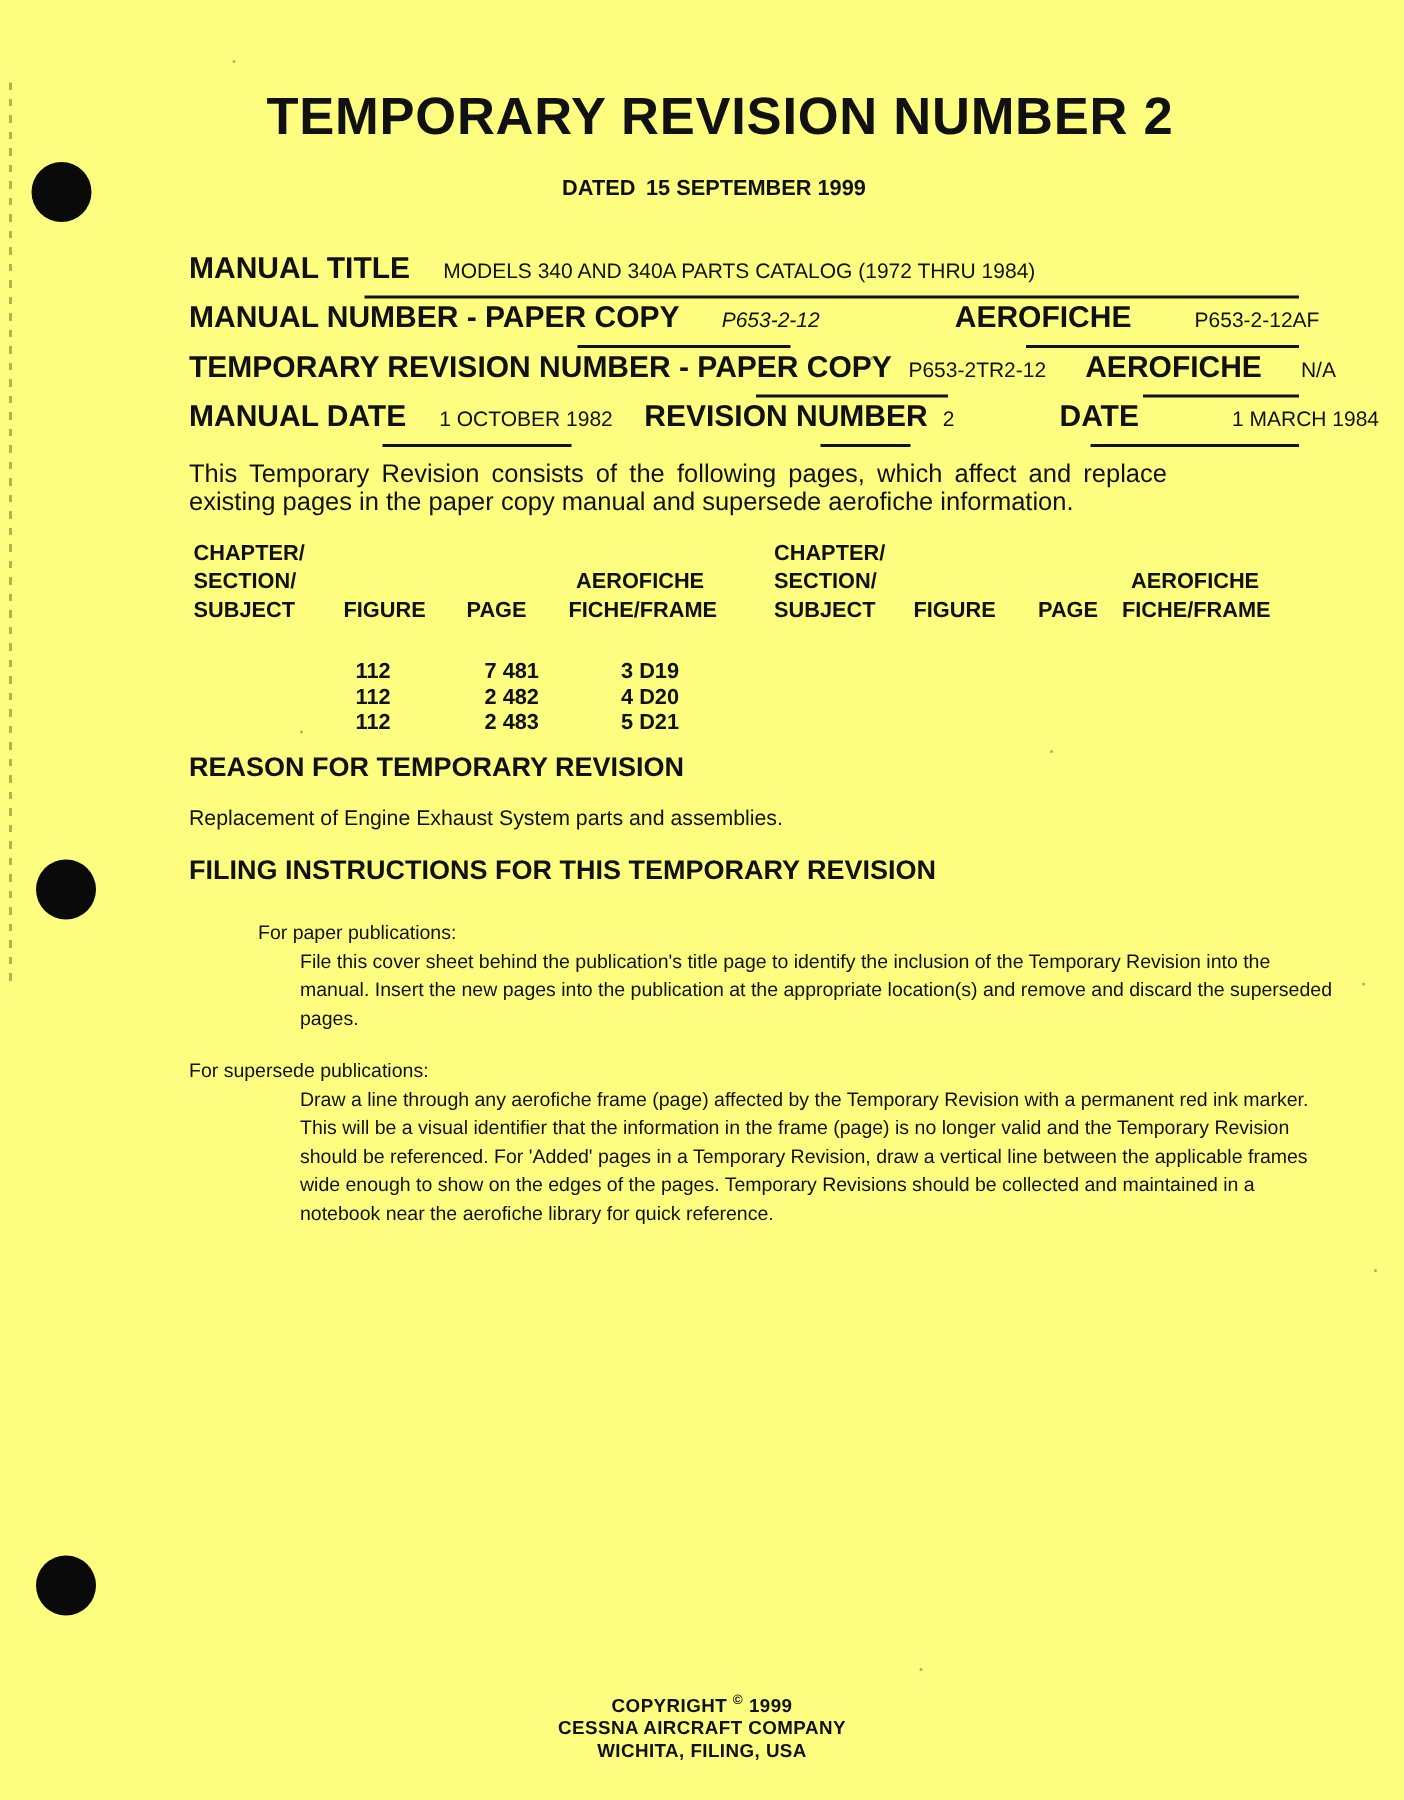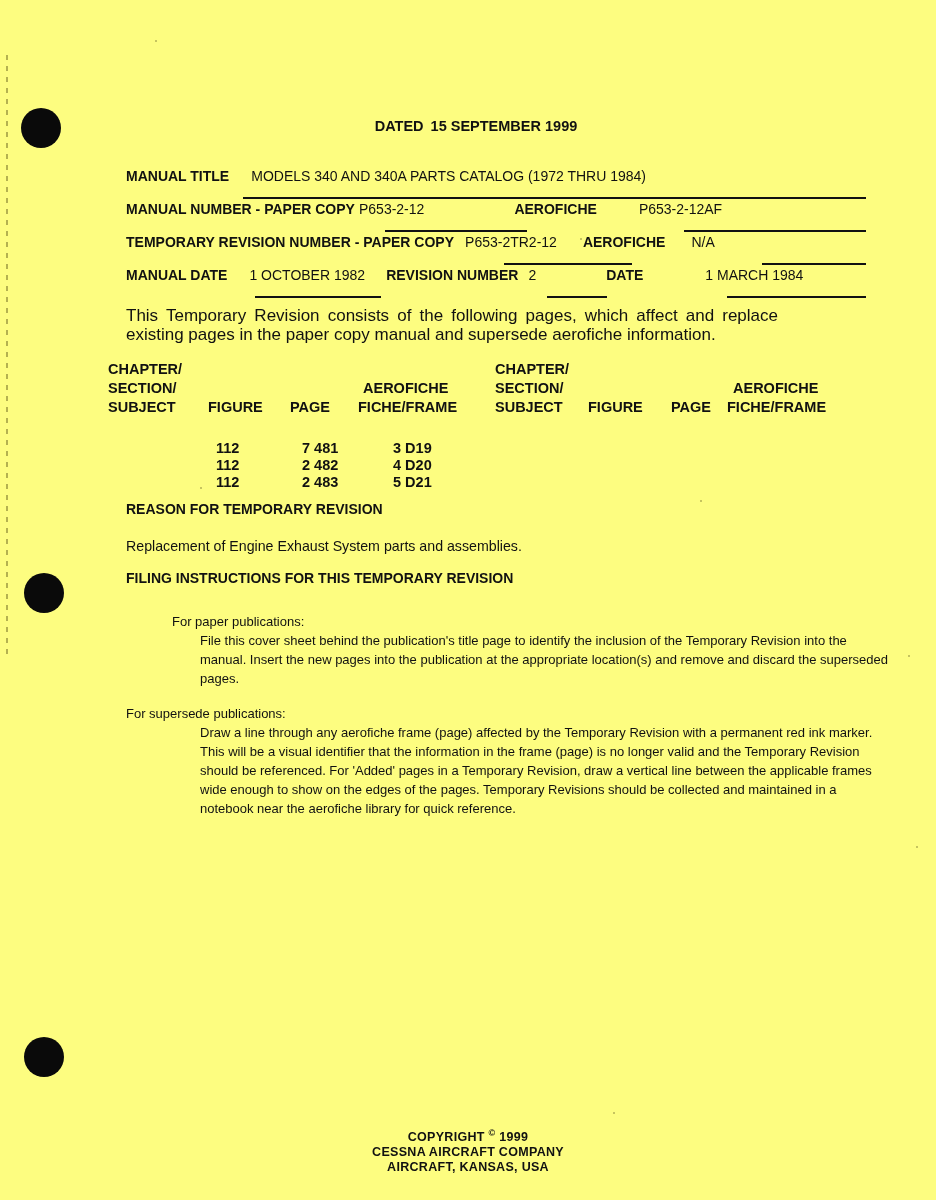--- a/index.html
+++ b/index.html
@@ -80,21 +80,21 @@
     width: 742px;
     font-size: 14.5px;
   }
   .frow {
     position: relative;
     height: 33px;
     white-space: nowrap;
   }
   .flabel {
     font-weight: bold;
-    font-size: 14px;
+    font-size: 20px;
   }
   .fvalue {
     font-weight: normal;
     font-size: 14px;
     display: inline-block;
     text-align: center;
   }
   .uline {
     position: absolute;
     height: 2px;
@@ -109,21 +109,21 @@
     top: 306px;
     width: 652px;
     font-size: 17px;
     line-height: 19px;
     text-align: justify;
   }
 
   
   .tables {
     position: absolute;
-    left: 108px;
+    left: 129px;
     top: 360px;
     width: 760px;
     font-size: 14.5px;
   }
   .thead {
     position: relative;
     height: 58px;
     font-weight: bold;
   }
   .th {
@@ -145,21 +145,21 @@
     position: absolute;
     white-space: nowrap;
     text-align: left;
   }
 
   
   .sec-head {
     position: absolute;
     left: 126px;
     font-weight: bold;
-    font-size: 14px;
+    font-size: 18px;
     white-space: nowrap;
   }
   .reason-head { top: 501px; }
   .filing-head { top: 570px; }
   .reason-body {
     position: absolute;
     left: 126px;
     top: 538px;
     font-size: 14.2px;
   }
@@ -209,35 +209,36 @@
   <div class="punch punch-3"></div>
 
   <div class="speck" style="left:155px;top:40px;"></div>
   <div class="speck" style="left:580px;top:238px;"></div>
   <div class="speck" style="left:200px;top:487px;"></div>
   <div class="speck" style="left:700px;top:500px;"></div>
   <div class="speck" style="left:908px;top:655px;"></div>
   <div class="speck" style="left:916px;top:846px;"></div>
   <div class="speck" style="left:613px;top:1112px;"></div>
 
+  <div class="title">TEMPORARY REVISION NUMBER  2</div>
   <div class="dated">
     <span>DATED</span><span class="dated-value">15 SEPTEMBER 1999</span>
   </div>
 
   <div class="form">
 
     <div class="frow">
       <span class="flabel">MANUAL TITLE</span>
       <span class="fvalue" style="margin-left:18px;">MODELS 340 AND 340A PARTS CATALOG (1972 THRU 1984)</span>
       <span class="uline" style="left:117px;width:623px;"></span>
     </div>
 
     <div class="frow">
       <span class="flabel">MANUAL NUMBER - PAPER COPY</span>
-      <span class="fvalue" style="margin-left:0;">P653-2-12</span>
+      <span class="fvalue" style="margin-left:24px;font-style:italic;">P653-2-12</span>
       <span class="flabel" style="margin-left:86px;">AEROFICHE</span>
       <span class="fvalue" style="margin-left:38px;">P653-2-12AF</span>
       <span class="uline" style="left:259px;width:142px;"></span>
       <span class="uline" style="left:558px;width:182px;"></span>
     </div>
 
     <div class="frow">
       <span class="flabel">TEMPORARY REVISION NUMBER - PAPER COPY</span>
       <span class="fvalue" style="margin-left:7px;">P653-2TR2-12</span>
       <span class="flabel" style="margin-left:22px;">AEROFICHE</span>
@@ -315,16 +316,16 @@
   <div class="instr instr-fiche-label">For supersede publications:</div>
   <div class="instr instr-fiche-body">Draw a line through any aerofiche frame (page) affected by the Temporary Revision with a permanent red ink marker. This will be a visual identifier that the information in the frame (page) is no longer valid and the Temporary Revision should be referenced. For 'Added' pages in a Temporary Revision, draw a vertical line between the applicable frames  wide enough to show on the edges of the pages. Temporary Revisions should be collected and maintained in a notebook near the aerofiche library for quick reference.</div>
 
   <div class="footer">
     <div>
       <span>COPYRIGHT</span>
       <span class="sup">©</span>
       <span>1999</span>
     </div>
     <div>CESSNA AIRCRAFT COMPANY</div>
-    <div>AIRCRAFT, KANSAS, USA</div>
+    <div>WICHITA, FILING, USA</div>
   </div>
 
 </div>
 
 </body></html>

